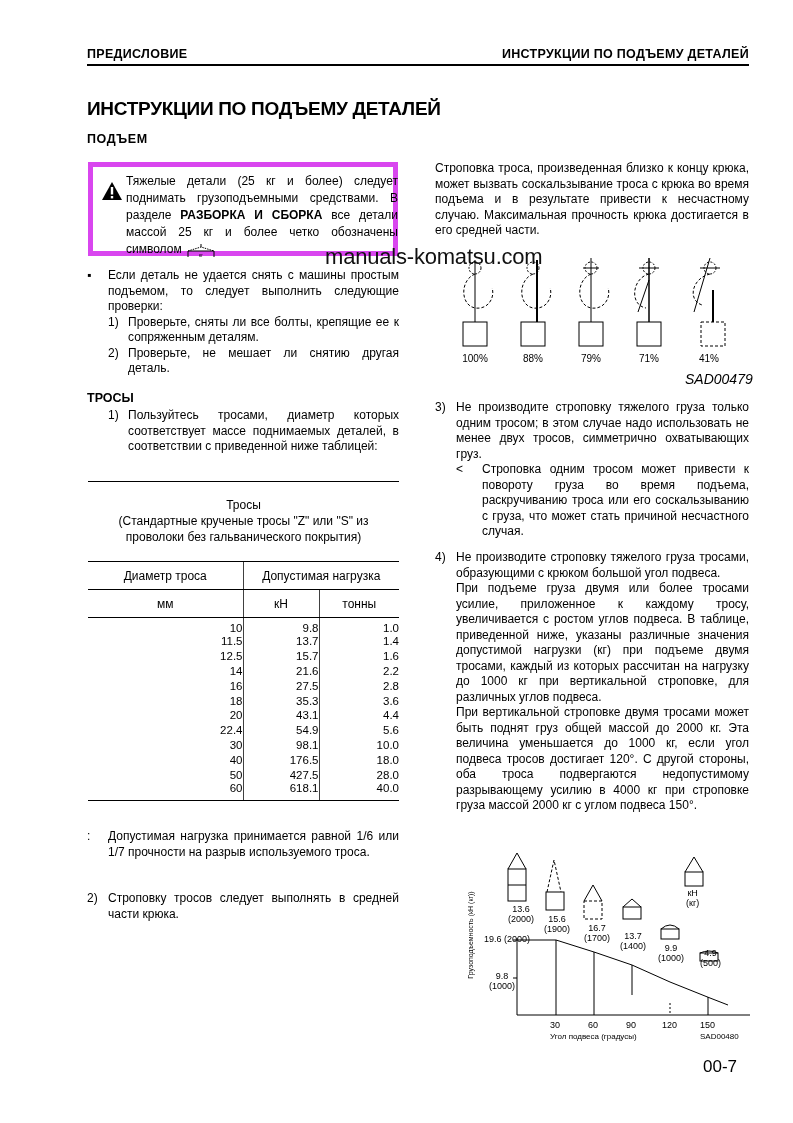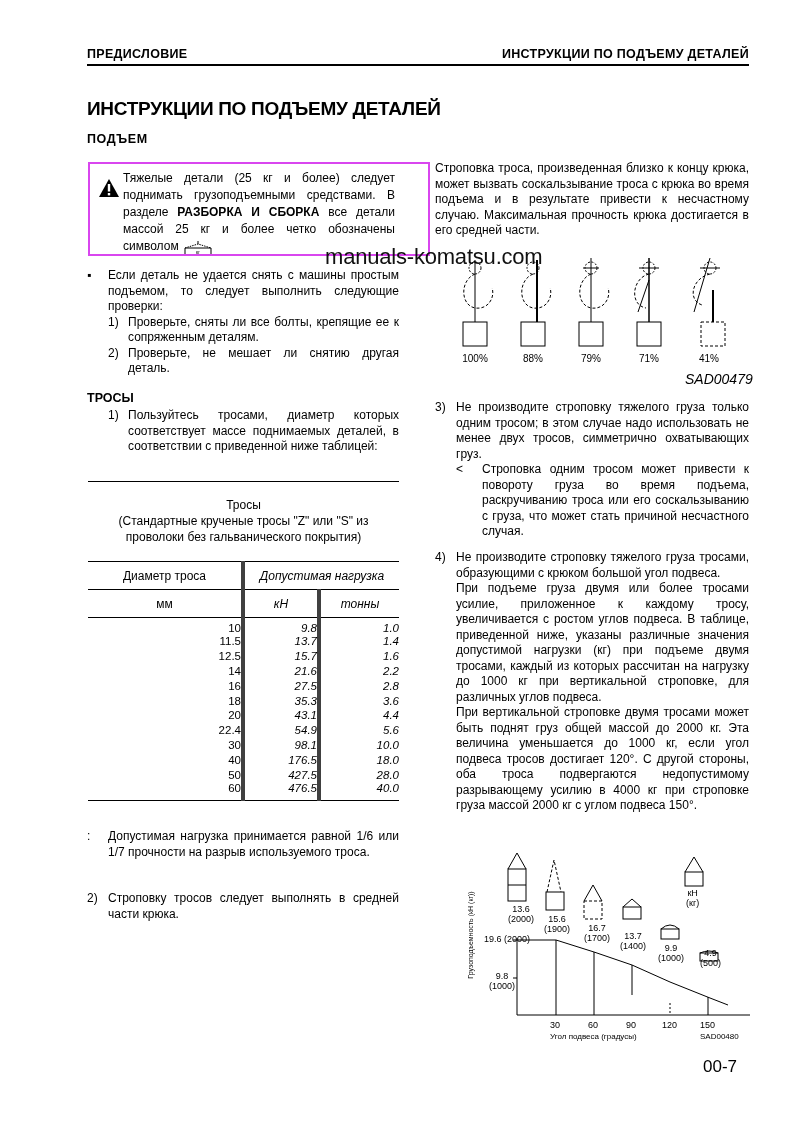--- a/index.html
+++ b/index.html
@@ -8,21 +8,21 @@
 
   
   .running-header { position: absolute; left: 87px; top: 46px; width: 662px; height: 20px; border-bottom: 2px solid #000; }
   .running-header .left { position: absolute; left: 0; top: 1px; font-size: 12.5px; font-weight: bold; letter-spacing: 0.3px; }
   .running-header .right { position: absolute; right: 0; top: 1px; font-size: 12.5px; font-weight: bold; letter-spacing: 0.3px; }
 
   .page-title { position: absolute; left: 87px; top: 98px; font-size: 19px; font-weight: bold; letter-spacing: -0.3px; }
   .subsection { position: absolute; left: 87px; top: 132px; font-size: 12.5px; font-weight: bold; letter-spacing: 0.6px; }
 
   
-  .warning-box { position: absolute; left: 88px; top: 162px; width: 342px; height: 94px; border: 2px solid #d946ef; }
+  .warning-box { position: absolute; left: 88px; top: 162px; width: 310px; height: 94px; border: 5px solid #d946ef; }
   .warning-box .icon { position: absolute; left: 8px; top: 14px; width: 22px; height: 20px; }
   .warning-box .text { position: absolute; left: 33px; top: 6px; width: 272px; font-size: 12px; line-height: 17px; text-align: justify; }
   .warning-box .sym { display: inline-block; vertical-align: middle; width: 32px; height: 14px; }
 
   .body-text { font-size: 12px; line-height: 15.5px; text-align: justify; }
 
   .bullet-block { position: absolute; left: 87px; top: 268px; width: 312px; }
   .bullet-row { position: relative; padding-left: 21px; }
   .bullet-row .marker { position: absolute; left: 0; top: 0; }
   .num-row { position: relative; padding-left: 41px; }
@@ -32,21 +32,21 @@
   .ropes-item { position: absolute; left: 87px; top: 408px; width: 312px; }
 
   
   .table-top-rule { position: absolute; left: 88px; top: 481px; width: 311px; border-top: 1px solid #000; }
   .table-caption { position: absolute; left: 88px; top: 497px; width: 311px; text-align: center; font-size: 12px; line-height: 16px; }
   .rope-table { position: absolute; left: 88px; top: 561px; width: 311px; border-collapse: collapse; font-size: 12px; }
   .rope-table th { font-weight: normal; height: 28px; text-align: center; }
   .rope-table td { height: 14.8px; text-align: right; font-size: 11.5px; }
   .rope-table .row-h1 th { border-top: 1px solid #000; border-bottom: 1px solid #000; }
   .rope-table .row-h2 th { border-bottom: 1px solid #000; }
-  .rope-table .vline { border-left: 4px solid #404040; font-style: italic; }
+  .rope-table .vline { border-left: 1px solid #404040; }
   .rope-table tbody tr:first-child td { padding-top: 4px; }
   .rope-table tbody tr:last-child td { padding-bottom: 6px; border-bottom: 1px solid #000; }
 
   .note-block { position: absolute; left: 87px; top: 829px; width: 312px; }
   .item2-block { position: absolute; left: 87px; top: 891px; width: 312px; }
 
   
   .right-intro { position: absolute; left: 435px; top: 161px; width: 314px; }
 
   .hooks-fig { position: absolute; left: 440px; top: 250px; width: 310px; height: 135px; }
@@ -187,21 +187,21 @@
         <td class="vline">176.5</td>
         <td class="vline">18.0</td>
       </tr>
       <tr>
         <td>50</td>
         <td class="vline">427.5</td>
         <td class="vline">28.0</td>
       </tr>
       <tr>
         <td>60</td>
-        <td class="vline">476.5</td>
+        <td class="vline">618.1</td>
         <td class="vline">40.0</td>
       </tr>
     </tbody>
 </table>
 
 <div class="note-block body-text num-row" style="padding-left:21px">
   <span class="marker" style="left:0">:</span>
   <span>Допустимая нагрузка принимается равной 1/6 или 1/7 прочности на разрыв используемого троса.</span>
 </div>
 <div class="item2-block body-text num-row" style="padding-left:21px">

